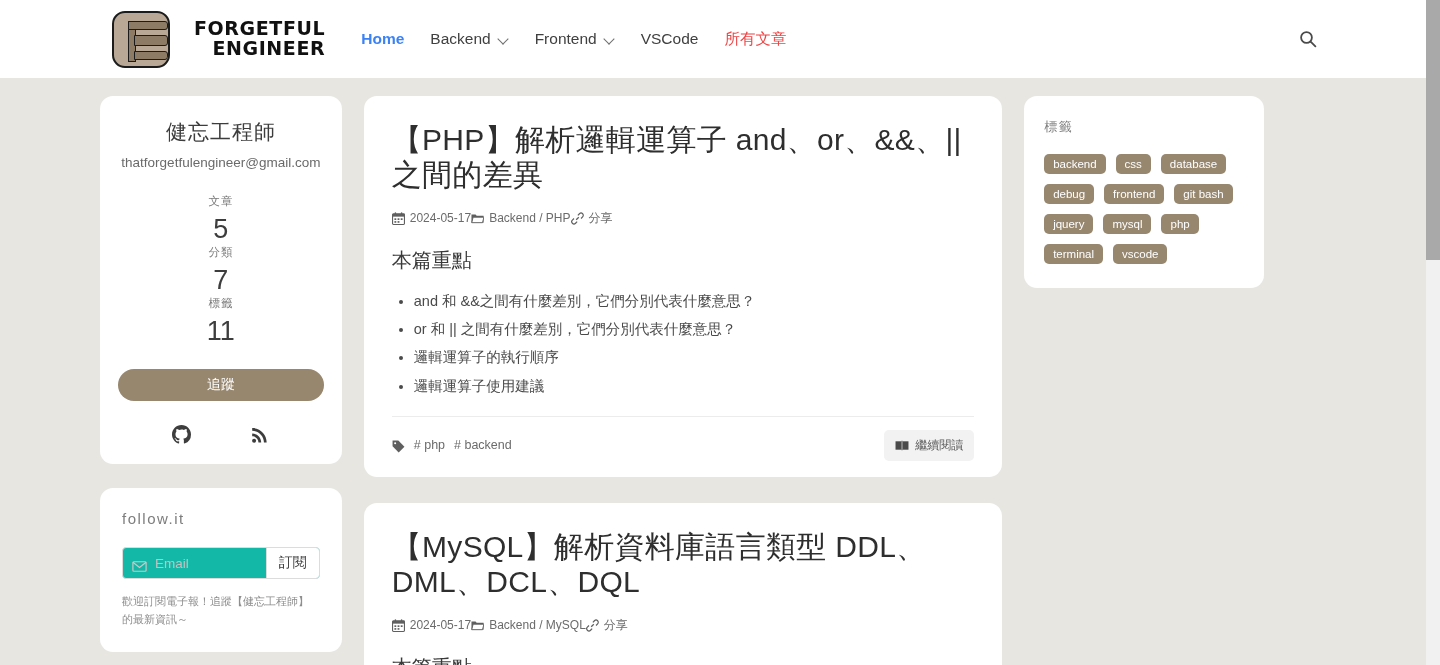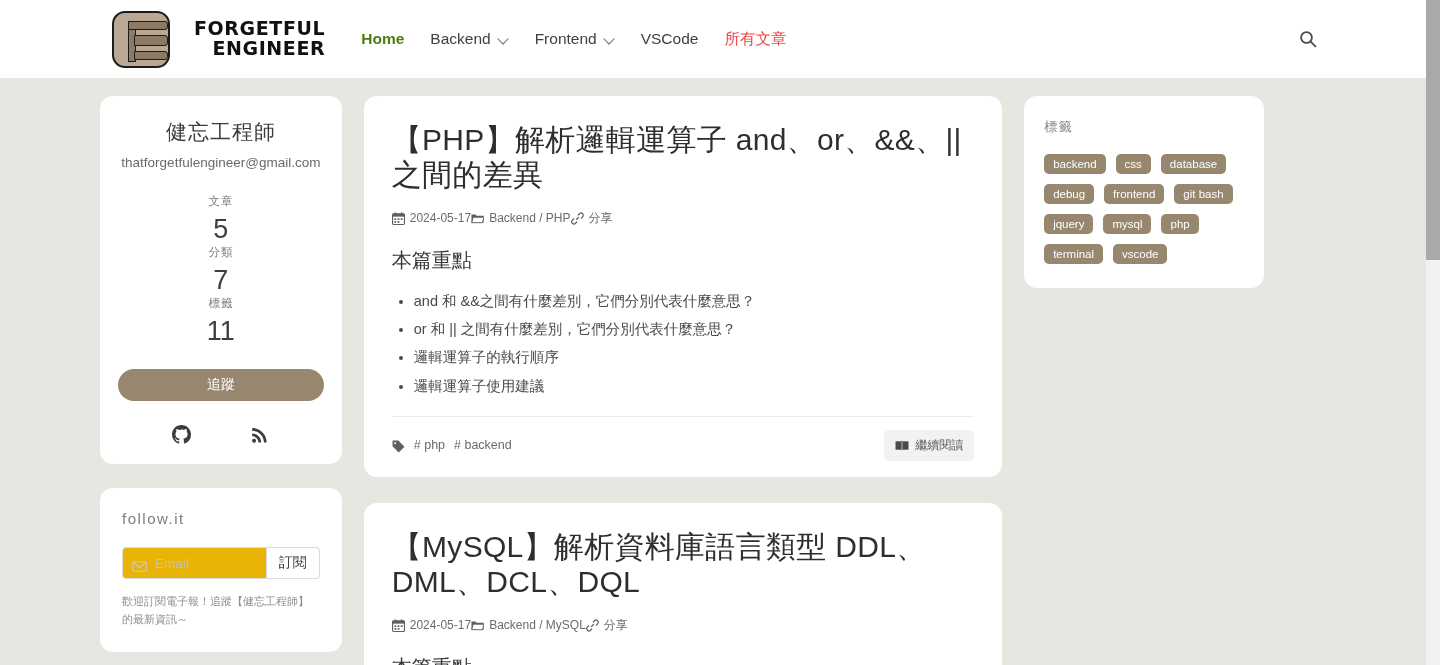--- a/index.html
+++ b/index.html
@@ -44,21 +44,21 @@
   .logo-text .l2 {
     font-size: 19px; font-weight: 800; letter-spacing: 0.6px;
     color: #111; font-family: "DejaVu Sans", sans-serif;
     text-align: right;
   }
   .nav { display: flex; align-items: center; gap: 26px; margin-left: 36px; }
   .nav-item {
     font-size: 15.5px; color: #3f3f3f; cursor: pointer;
     display: flex; align-items: center; gap: 7px; white-space: nowrap;
   }
-  .nav-item.active { color: #4d7c0f; font-weight: 700; }
+  .nav-item.active { color: #3b82f6; font-weight: 700; }
   .nav-item.muted { color: #ef4444; }
   .chev { display: inline-block; width: 11px; height: 11px; position: relative; }
   .chev::before {
     content: ""; position: absolute; left: 1px; top: 1px;
     width: 7px; height: 7px;
     border-right: 1.7px solid #6f6f6f; border-bottom: 1.7px solid #6f6f6f;
     transform: rotate(45deg);
   }
   .search-btn {
     position: absolute; right: 108px; top: 29px;
@@ -98,21 +98,21 @@
   }
   .socials { display: flex; justify-content: space-around; margin-top: 24px; padding: 0 24px; }
   .social-ico { width: 19px; height: 19px; cursor: pointer; color: #3d3d3d; }
 
   
   .followit { margin-top: 24px; padding: 22px 22px 24px; }
   .followit .ttl { font-size: 15px; color: #7d7d7d; letter-spacing: 1.5px; }
   .sub-row {
     margin-top: 20px; height: 32px;
     border: 1px solid #dcdcdc; border-radius: 4px;
-    display: flex; align-items: stretch; overflow: hidden; background: #eab308;
+    display: flex; align-items: stretch; overflow: hidden; background: #14b8a6;
   }
   .sub-field { flex: 1; display: flex; align-items: center; gap: 8px; padding: 0 9px; }
   .env-ico { width: 15px; height: 11px; flex: 0 0 auto; color: #c9c9c9; }
   .sub-input {
     border: none; outline: none; font-size: 13.5px; color: #444;
     width: 100%; background: transparent;
     font-family: "Liberation Sans", sans-serif;
   }
   .sub-input::placeholder { color: #c2c2c2; }
   .sub-btn {

